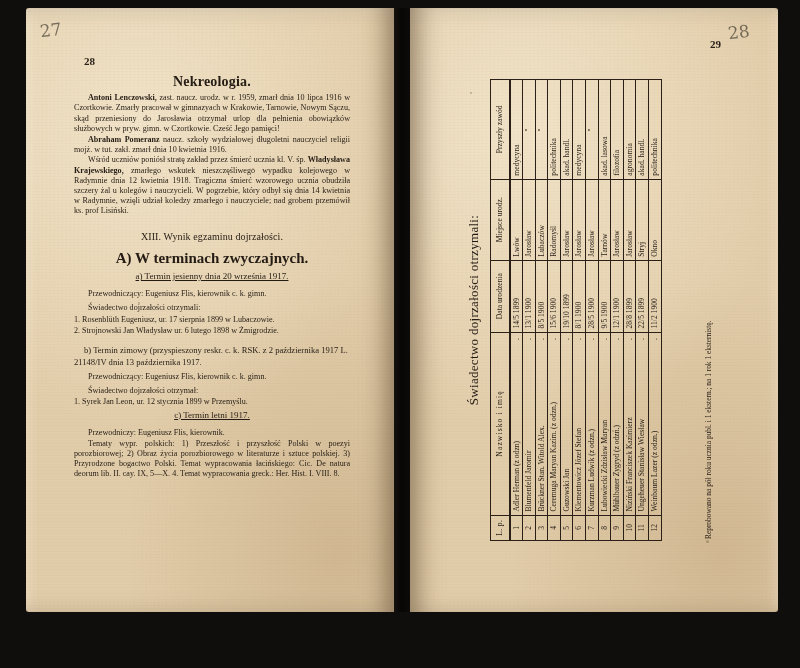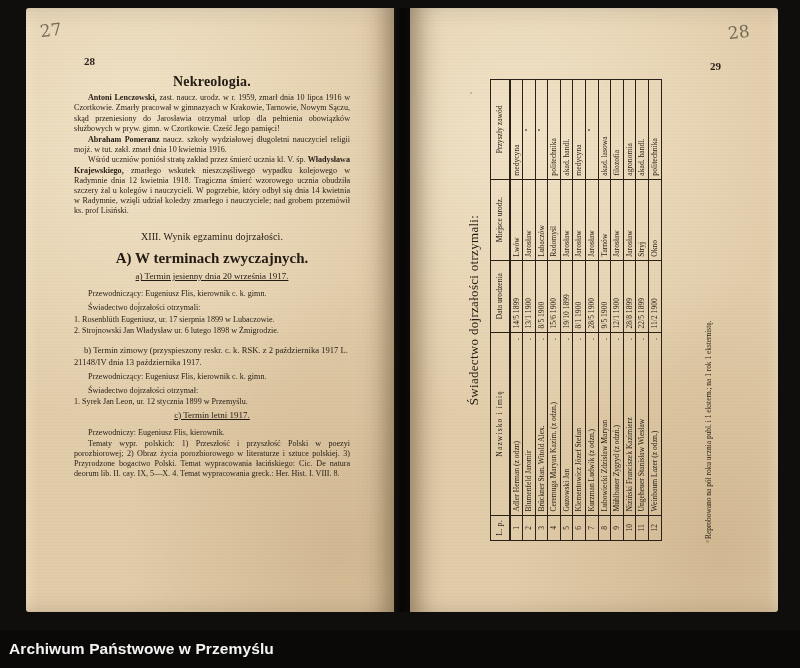--- a/index.html
+++ b/index.html
@@ -77,21 +77,21 @@
 
   
   .folio {
     position: absolute;
     font-family: "Liberation Serif", serif;
     font-size: 11px;
     font-weight: bold;
     color: #2a211a;
   }
   .folio-left  { left: 58px;  top: 47px; }
-  .folio-right { left: 300px; top: 52px; }
+  .folio-right { left: 300px; top: 30px; }
 
   .hand-num {
     position: absolute;
     font-family: "DejaVu Serif", serif;
     font-size: 17px;
     color: #4a4337;
     opacity: 0.72;
     transform: rotate(-7deg);
   }
   .hand-left  { left: 14px;  top: 12px; }
@@ -437,16 +437,13 @@
       </div>
     </div>
   </div>
 
   <div class="speck" style="left:138px; top:302px; width:2px; height:2px;"></div>
   <div class="speck" style="left:252px; top:168px; width:2px; height:2px;"></div>
   <div class="speck" style="left:612px; top:430px; width:2px; height:2px;"></div>
   <div class="speck" style="left:706px; top:540px; width:3px; height:3px;"></div>
   <div class="speck" style="left:470px; top:92px;  width:2px; height:2px;"></div>
 
-  <div class="wm-bar">
-    <span class="wm-text">Archiwum Państwowe w Przemyślu</span>
-  </div>
 </div>
 
 </body></html>

